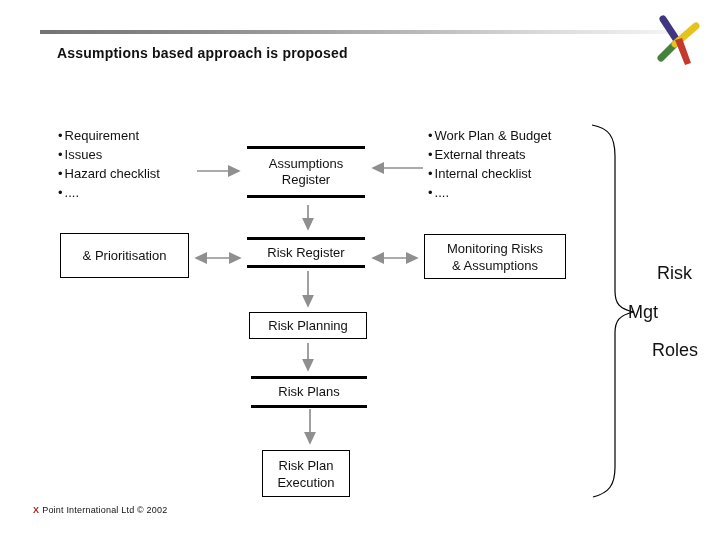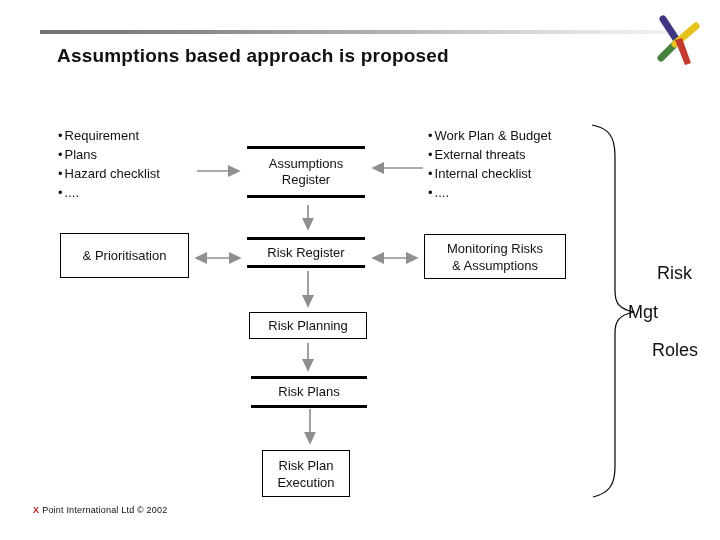--- a/index.html
+++ b/index.html
@@ -13,21 +13,21 @@
   }
   .abs { position:absolute; }
 
   
   .grad-bar {
     left:40px; top:30px; width:650px; height:4px;
     background:linear-gradient(to right,#737373 0%,#8a8a8a 25%,#b5b5b5 55%,#dedede 80%,#f7f7f7 100%);
   }
   .slide-title {
     left:57px; top:45px;
-    font-size:19px; font-weight:bold; letter-spacing:0.2px;
+    font-size:14px; font-weight:bold; letter-spacing:0.2px;
     white-space:nowrap;
   }
 
   
   .bullets { font-size:13px; line-height:19px; white-space:nowrap; }
   .bullets .bline::before { content:"•"; padding-right:2px; }
 
   
   .register {
     border-top:3px solid #000; border-bottom:3px solid #000;
@@ -59,21 +59,21 @@
 
 <svg class="abs" style="left:652px; top:13px;" width="54" height="58" viewBox="0 0 54 58">
   <line x1="11" y1="6" x2="26" y2="29" stroke="#3f3580" stroke-width="7" stroke-linecap="round"></line>
   <line x1="9" y1="45" x2="26" y2="28" stroke="#47823c" stroke-width="7" stroke-linecap="round"></line>
   <line x1="44" y1="13" x2="23" y2="31" stroke="#e5c31c" stroke-width="7" stroke-linecap="round"></line>
   <path d="M23,27 L30,25 L39,50 L33,52 Z" fill="#c43a2c"></path>
 </svg>
 
 <div class="abs bullets" style="left:58px; top:126px;">
   <div class="bline">Requirement</div>
-  <div class="bline">Plans</div>
+  <div class="bline">Issues</div>
   <div class="bline">Hazard checklist</div>
   <div class="bline">....</div>
 </div>
 
 <div class="abs bullets" style="left:428px; top:126px;">
   <div class="bline">Work Plan &amp; Budget</div>
   <div class="bline">External threats</div>
   <div class="bline">Internal checklist</div>
   <div class="bline">....</div>
 </div>

